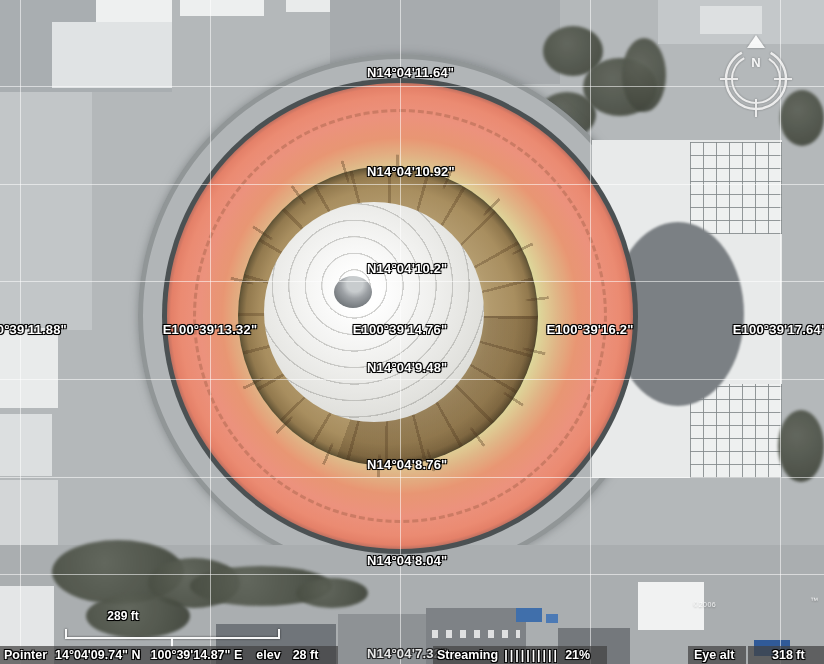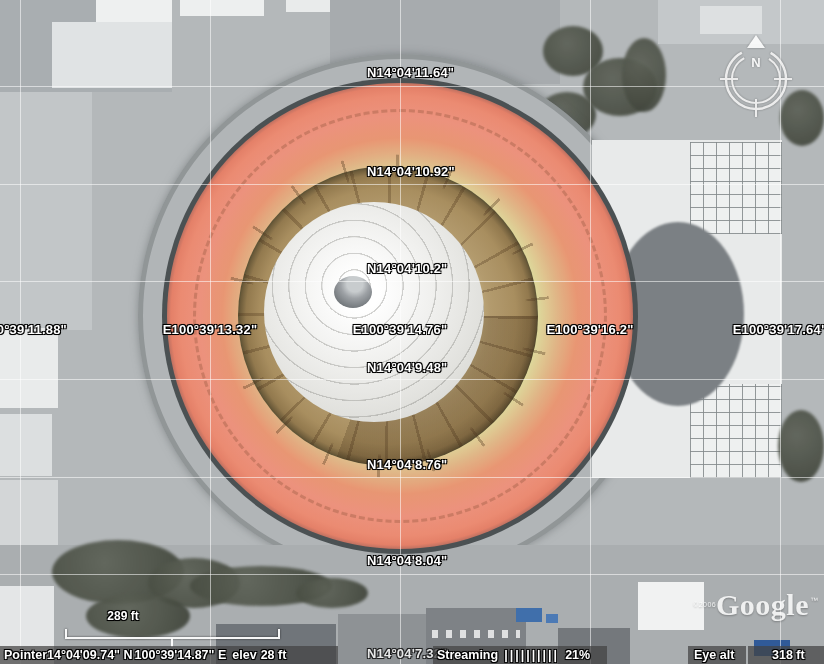--- a/index.html
+++ b/index.html
@@ -172,26 +172,25 @@
     <circle cx="44" cy="50" r="24" fill="none" stroke="#f4f4f4" stroke-width="2" stroke-dasharray="100.1 26"></circle>
     <line x1="8" y1="50" x2="26" y2="50" stroke="#f4f4f4" stroke-width="2"></line>
     <line x1="62" y1="50" x2="80" y2="50" stroke="#f4f4f4" stroke-width="2"></line>
     <line x1="44" y1="70" x2="44" y2="88" stroke="#f4f4f4" stroke-width="2"></line>
     <polygon points="44,6 35,19 53,19" fill="#ffffff"></polygon>
     <text x="44" y="38" text-anchor="middle" font-size="13" font-weight="bold" fill="#ffffff" font-family="Liberation Sans, sans-serif">N</text>
   </svg>
 
   <div class="logo z6" style="width:140px;height:40px;">
     <span class="small">©2006</span>
-    <span class="main">Google</span>
     <span class="tm">™</span>
   </div>
 
   <div class="status">
-    <div class="chip" style="left:0;width:334px;padding-left:4px;">
+    <div class="chip" style="left:0;width:334px;padding-left:4px;gap:8px;">
       <span>Pointer</span>
       <span>14°04'09.74" N</span>
       <span style="margin-left:2px;">100°39'14.87" E</span>
       <span style="margin-left:6px;">elev</span>
       <span style="margin-left:4px;">28 ft</span>
     </div>
     <div class="chip" style="left:433px;width:170px;padding-left:4px;gap:6px;text-align:center;">
       <span>Streaming</span>
       <span class="bars">||||||||||</span>
       <span>21%</span>

